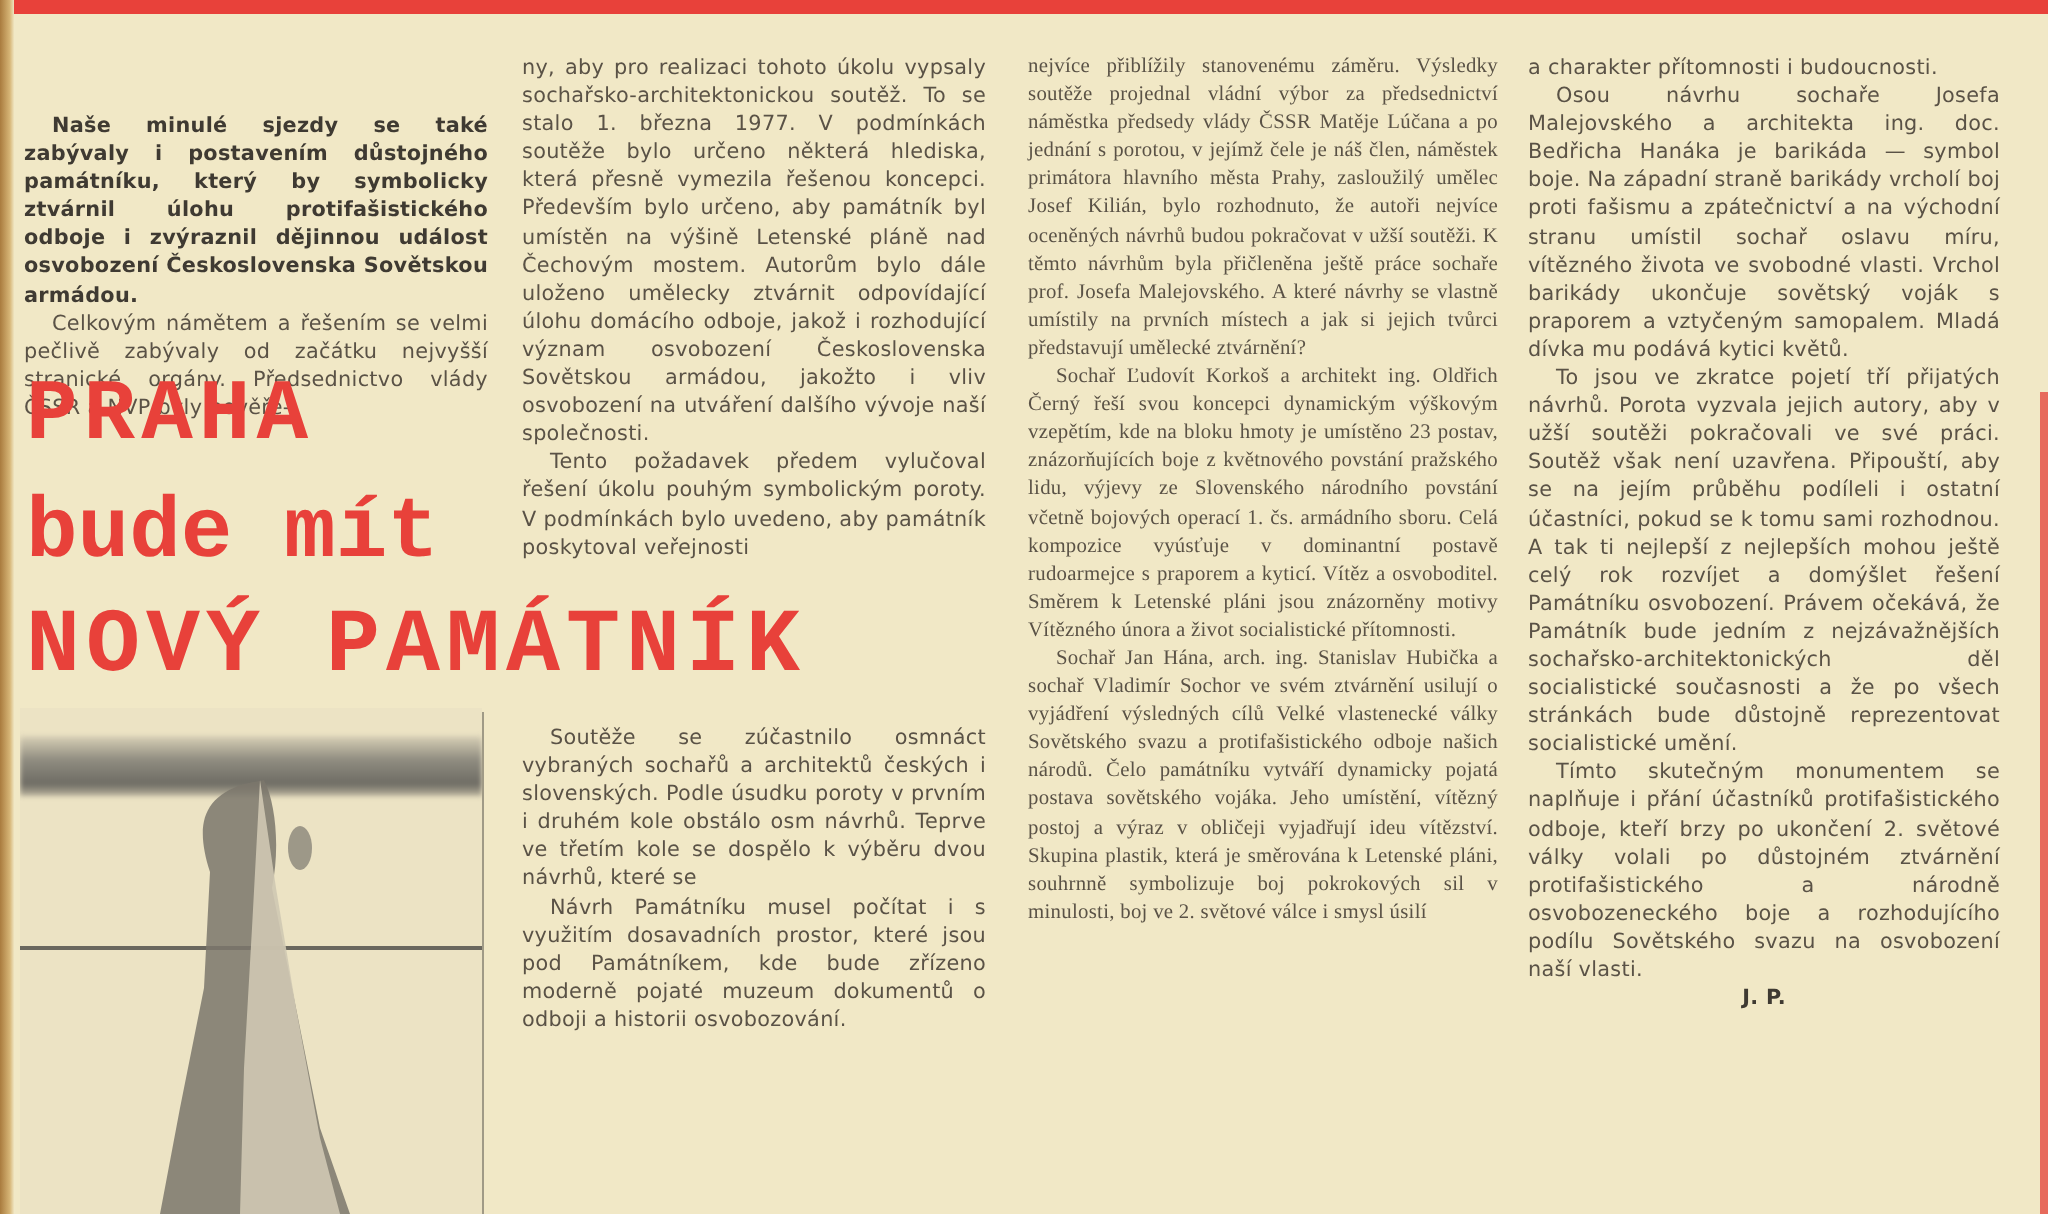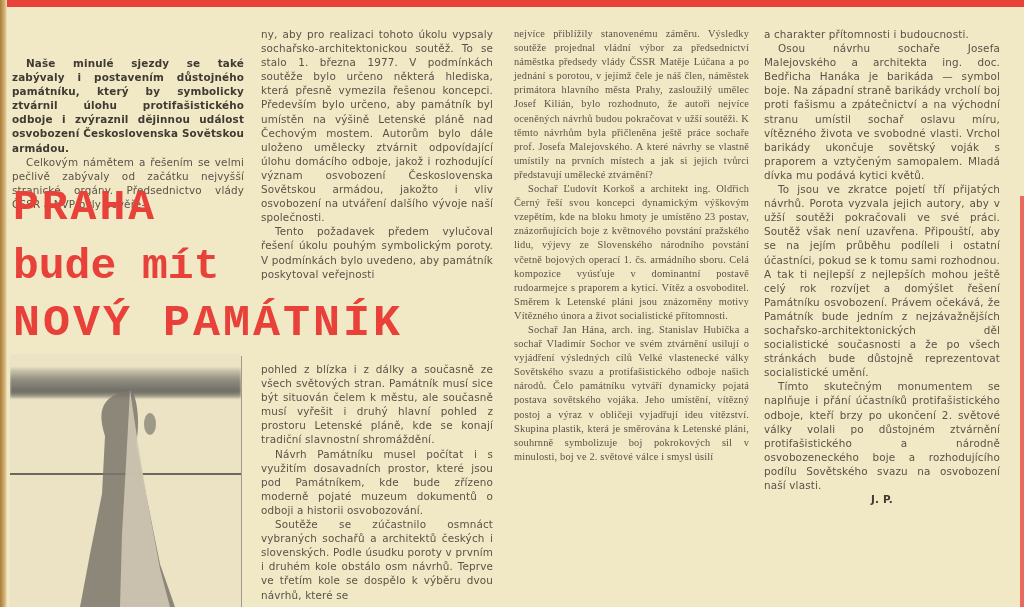--- a/index.html
+++ b/index.html
@@ -63,23 +63,22 @@
   <div class="horizon"></div>
   <svg width="231" height="253" viewBox="0 0 231 253">
     <path d="M95 82 C88 60 90 45 112 38 L122 36 C128 48 130 70 126 90 L140 160 L150 210 L165 253 L70 253 L80 200 L92 140 Z" fill="#7b776c" opacity="0.85"></path>
     <path d="M120 36 L128 90 L138 150 L150 215 L160 253 L110 253 L112 180 L116 110 Z" fill="#cfc8b2" opacity="0.9"></path>
     <ellipse cx="140" cy="70" rx="6" ry="11" fill="#8a8579" opacity="0.8"></ellipse>
   </svg>
 </div>
 <div class="divider-v"></div>
 
 <div class="col c2b">
-  <p class="noindent">pohled z blízka i z dálky a současně ze všech světových stran. Památník musí sice být situován čelem k městu, ale současně musí vyřešit i druhý hlavní pohled z prostoru Letenské pláně, kde se konají tradiční slavnostní shromáždění.</p>
+  <p>Soutěže se zúčastnilo osmnáct vybraných sochařů a architektů českých i slovenských. Podle úsudku poroty v prvním i druhém kole obstálo osm návrhů. Teprve ve třetím kole se dospělo k výběru dvou návrhů, které se</p>
   <p>Návrh Památníku musel počítat i s využitím dosavadních prostor, které jsou pod Památníkem, kde bude zřízeno moderně pojaté muzeum dokumentů o odboji a historii osvobozování.</p>
-  <p>Soutěže se zúčastnilo osmnáct vybraných sochařů a architektů českých i slovenských. Podle úsudku poroty v prvním i druhém kole obstálo osm návrhů. Teprve ve třetím kole se dospělo k výběru dvou návrhů, které se</p>
 </div>
 
 <div class="col c3">
   <p class="noindent">nejvíce přiblížily stanovenému záměru. Výsledky soutěže projednal vládní výbor za předsednictví náměstka předsedy vlády ČSSR Matěje Lúčana a po jednání s porotou, v jejímž čele je náš člen, náměstek primátora hlavního města Prahy, zasloužilý umělec Josef Kilián, bylo rozhodnuto, že autoři nejvíce oceněných návrhů budou pokračovat v užší soutěži. K těmto návrhům byla přičleněna ještě práce sochaře prof. Josefa Malejovského. A které návrhy se vlastně umístily na prvních místech a jak si jejich tvůrci představují umělecké ztvárnění?</p>
   <p>Sochař Ľudovít Korkoš a architekt ing. Oldřich Černý řeší svou koncepci dynamickým výškovým vzepětím, kde na bloku hmoty je umístěno 23 postav, znázorňujících boje z květnového povstání pražského lidu, výjevy ze Slovenského národního povstání včetně bojových operací 1. čs. armádního sboru. Celá kompozice vyúsťuje v dominantní postavě rudoarmejce s praporem a kyticí. Vítěz a osvoboditel. Směrem k Letenské pláni jsou znázorněny motivy Vítězného února a život socialistické přítomnosti.</p>
   <p>Sochař Jan Hána, arch. ing. Stanislav Hubička a sochař Vladimír Sochor ve svém ztvárnění usilují o vyjádření výsledných cílů Velké vlastenecké války Sovětského svazu a protifašistického odboje našich národů. Čelo památníku vytváří dynamicky pojatá postava sovětského vojáka. Jeho umístění, vítězný postoj a výraz v obličeji vyjadřují ideu vítězství. Skupina plastik, která je směrována k Letenské pláni, souhrnně symbolizuje boj pokrokových sil v minulosti, boj ve 2. světové válce i smysl úsilí</p>
 </div>
 
 <div class="col c4">
   <p class="noindent">a charakter přítomnosti i budoucnosti.</p>

